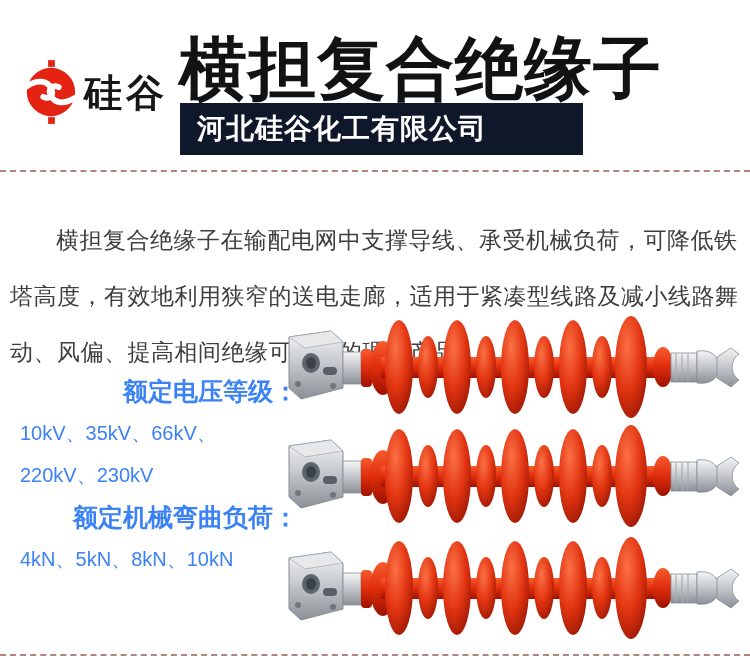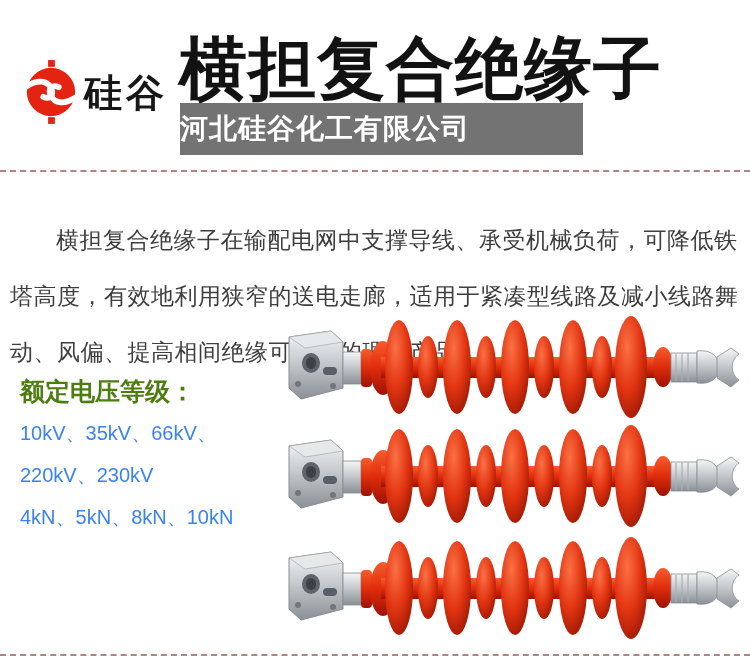--- a/index.html
+++ b/index.html
@@ -14,41 +14,41 @@
   .brand-name{
     position:absolute;left:84px;top:68px;font-size:38px;font-weight:bold;
     color:#171717;letter-spacing:4px;white-space:nowrap;
   }
   .page-title{
     position:absolute;left:179px;top:24px;margin:0;font-size:68px;font-weight:900;
     color:#121212;letter-spacing:1px;white-space:nowrap;
   }
   .company-banner{
     position:absolute;left:180px;top:103px;width:403px;height:52px;
-    background:#737373;box-sizing:border-box;
+    background:#0f172a;box-sizing:border-box;padding-left:17px;
     color:#ffffff;font-size:28px;font-weight:bold;line-height:52px;
     letter-spacing:1px;white-space:nowrap;
   }
 
   
   .divider{position:absolute;left:0;width:750px;height:0;border-top:2px dashed #b3837d;}
   .divider-top{top:170px;}
   .divider-bottom{top:654px;}
 
   
   .intro{
     position:absolute;left:10px;top:212px;width:732px;margin:0;
     font-size:23px;line-height:56px;color:#3e3e3e;text-indent:2em;
     letter-spacing:0.5px;
   }
 
   
   .specs{position:absolute;left:20px;top:370px;width:278px;}
   .spec-row{font-size:20px;line-height:42px;color:#3b82f6;white-space:nowrap;}
-  .spec-row.head{font-size:25px;font-weight:bold;color:#4d7c0f;}
+  .spec-row.head{font-size:25px;font-weight:bold;color:#3b82f6;text-align:right;}
 
   
   .gallery-item{position:absolute;left:281px;width:464px;height:112px;}
   #ins1{top:312px;} #ins2{top:421px;} #ins3{top:533px;}
   .gallery-item svg{width:100%;height:100%;display:block;}
 </style>
 </head>
 <body>
 
 <svg width="0" height="0" style="position:absolute" aria-hidden="true">
@@ -125,20 +125,21 @@
   </div>
 
   <div class="divider divider-top"></div>
 
   <p class="intro">横担复合绝缘子在输配电网中支撑导线、承受机械负荷，可降低铁塔高度，有效地利用狭窄的送电走廊，适用于紧凑型线路及减小线路舞动、风偏、提高相间绝缘可靠性的理想产品。</p>
 
   <div class="specs">
     <div class="spec-row head">额定电压等级：</div>
     <div class="spec-row">10kV、35kV、66kV、</div>
     <div class="spec-row">220kV、230kV</div>
+    <div class="spec-row head">额定机械弯曲负荷：</div>
     <div class="spec-row">4kN、5kN、8kN、10kN</div>
   </div>
 
   <div class="gallery-item" id="ins1">
     <svg viewBox="0 0 464 112">
         <use href="#insulator-art"></use>
       </svg>
   </div>
   <div class="gallery-item" id="ins2">
     <svg viewBox="0 0 464 112">

